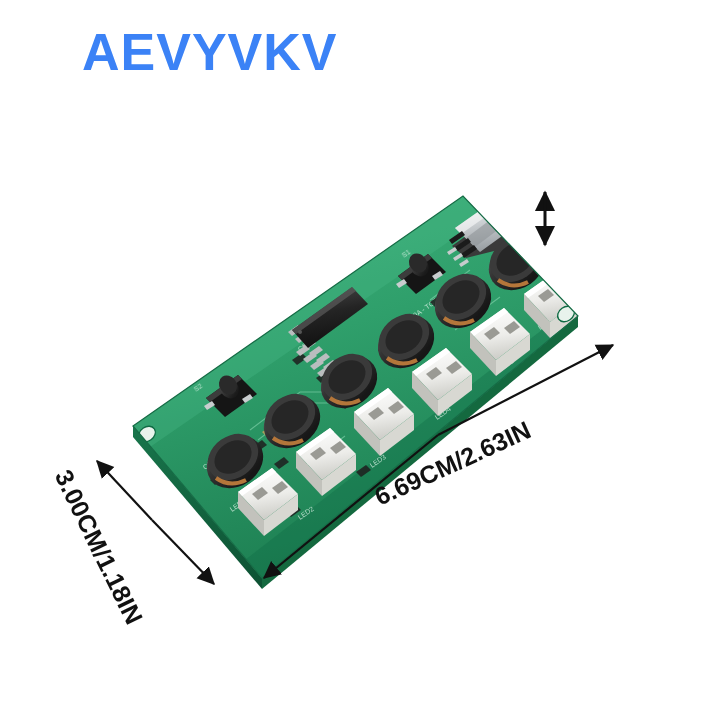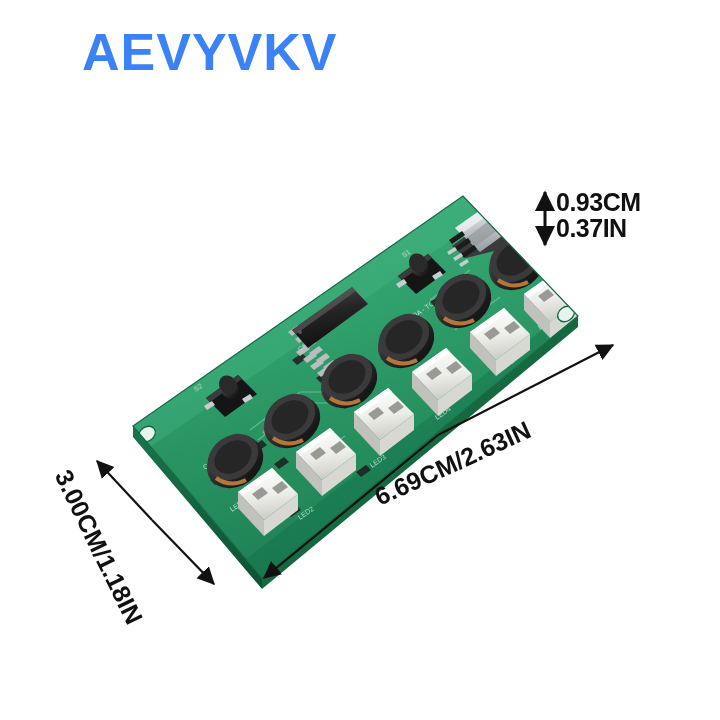--- a/index.html
+++ b/index.html
@@ -339,22 +339,18 @@
       <line x1="438" y1="435" x2="613" y2="345" stroke="#111111" stroke-width="2.2" marker-end="url(#ah)"></line>
       <line x1="438" y1="435" x2="264" y2="578" stroke="#111111" stroke-width="2.2" marker-end="url(#ah2)"></line>
     </g>
 
     <g>
       <line x1="152" y1="520" x2="97" y2="461" stroke="#111111" stroke-width="2.2" marker-end="url(#ah)"></line>
       <line x1="152" y1="520" x2="214" y2="584" stroke="#111111" stroke-width="2.2" marker-end="url(#ah2)"></line>
     </g>
   </svg>
 
-  <div class="dim-label" id="dim-height-label">
-    <div>0.93CM</div>
-    <div>0.37IN</div>
-  </div>
 
   <div class="dim-label" id="dim-length-label">6.69CM/2.63IN</div>
 
   <div class="dim-label" id="dim-width-label">3.00CM/1.18IN</div>
 
 </div>
 
 </body></html>

